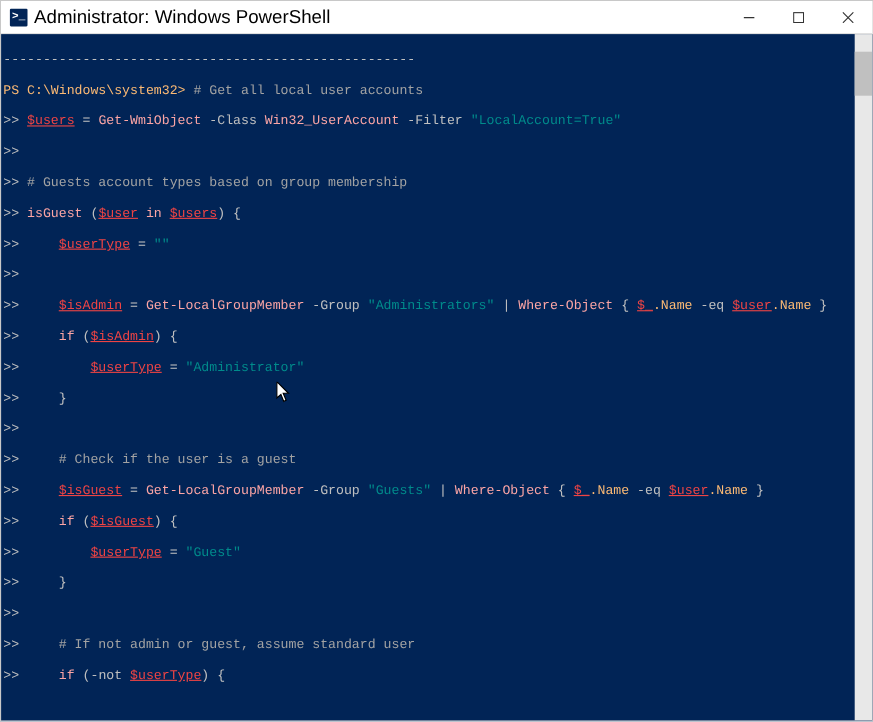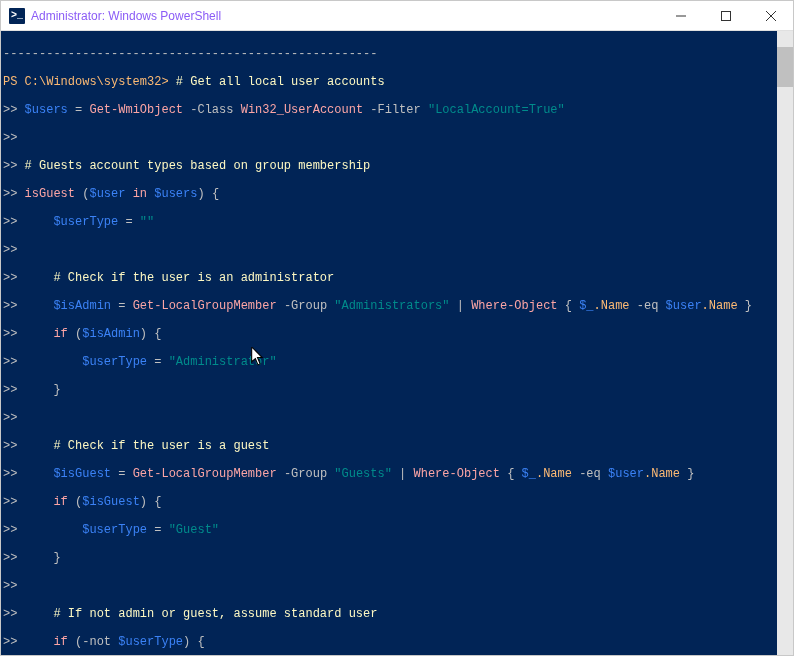--- a/index.html
+++ b/index.html
@@ -35,22 +35,22 @@
     border-radius: 1px;
     display: flex;
     align-items: center;
     justify-content: center;
     color: #fff;
     font-size: 10px;
     font-weight: bold;
   }
   .titlebar-title {
     font-family: 'Segoe UI', Tahoma, sans-serif;
-    font-size: 12px;
-    color: #8b5cf6;
+    font-size: 17px;
+    color: #000000;
     flex: 1;
   }
   .titlebar-controls {
     display: flex;
     height: 100%;
   }
   .tb-btn {
     width: 45px;
     height: 100%;
     display: flex;
@@ -86,22 +86,22 @@
     top: 16px;
     width: 16px;
     height: 40px;
     background: #c0c0c0;
   }
   .tline { white-space: pre; }
   .c-gray  { color: #c0c0c0; }
   .c-white { color: #fdba74; }
   .c-green { color: #fca5a5; }
   .c-dkcy  { color: #008b8b; }
-  .c-orange{ color: #3b82f6; }
-  .c-comment{ color: #fef9c3; }
+  .c-orange{ color: #ef4444; text-decoration: underline; }
+  .c-comment{ color: #a3a3a3; }
   .c-violet{ color: #fca5a5; }
   .cursor-arrow {
     position: absolute;
     left: 250px;
     top: 316px;
     pointer-events: none;
   }
 </style>
 </head>
 <body>
@@ -132,21 +132,20 @@
 
   <div class="terminal">
 <div class="tline c-gray">----------------------------------------------------</div>
 <div class="tline"><span class="c-white">PS C:\Windows\system32&gt;</span> <span class="c-comment"># Get all local user accounts</span></div>
 <div class="tline"><span class="c-gray">&gt;&gt;</span> <span class="c-orange">$users</span><span class="c-gray"> = </span><span class="c-green">Get-WmiObject</span> <span class="c-gray">-Class</span> <span class="c-violet">Win32_UserAccount</span> <span class="c-gray">-Filter</span> <span class="c-dkcy">"LocalAccount=True"</span></div>
 <div class="tline"><span class="c-gray">&gt;&gt;</span></div>
 <div class="tline"><span class="c-gray">&gt;&gt;</span> <span class="c-comment"># Guests account types based on group membership</span></div>
 <div class="tline"><span class="c-gray">&gt;&gt;</span> <span class="c-green">isGuest</span> <span class="c-gray">(</span><span class="c-orange">$user</span> <span class="c-green">in</span> <span class="c-orange">$users</span><span class="c-gray">)</span> <span class="c-gray">{</span></div>
 <div class="tline"><span class="c-gray">&gt;&gt;</span>     <span class="c-orange">$userType</span><span class="c-gray"> = </span><span class="c-dkcy">""</span></div>
 <div class="tline"><span class="c-gray">&gt;&gt;</span></div>
-<div class="tline"><span class="c-gray">&gt;&gt;</span>     <span class="c-comment"># Check if the user is an administrator</span></div>
 <div class="tline"><span class="c-gray">&gt;&gt;</span>     <span class="c-orange">$isAdmin</span><span class="c-gray"> = </span><span class="c-green">Get-LocalGroupMember</span> <span class="c-gray">-Group</span> <span class="c-dkcy">"Administrators"</span><span class="c-gray"> | </span><span class="c-green">Where-Object</span> <span class="c-gray">{</span> <span class="c-orange">$_</span><span class="c-white">.Name</span> <span class="c-gray">-eq</span> <span class="c-orange">$user</span><span class="c-white">.Name</span> <span class="c-gray">}</span></div>
 <div class="tline"><span class="c-gray">&gt;&gt;</span>     <span class="c-green">if</span> <span class="c-gray">(</span><span class="c-orange">$isAdmin</span><span class="c-gray">)</span> <span class="c-gray">{</span></div>
 <div class="tline"><span class="c-gray">&gt;&gt;</span>         <span class="c-orange">$userType</span><span class="c-gray"> = </span><span class="c-dkcy">"Administrator"</span></div>
 <div class="tline"><span class="c-gray">&gt;&gt;</span>     <span class="c-gray">}</span></div>
 <div class="tline"><span class="c-gray">&gt;&gt;</span></div>
 <div class="tline"><span class="c-gray">&gt;&gt;</span>     <span class="c-comment"># Check if the user is a guest</span></div>
 <div class="tline"><span class="c-gray">&gt;&gt;</span>     <span class="c-orange">$isGuest</span><span class="c-gray"> = </span><span class="c-green">Get-LocalGroupMember</span> <span class="c-gray">-Group</span> <span class="c-dkcy">"Guests"</span><span class="c-gray"> | </span><span class="c-green">Where-Object</span> <span class="c-gray">{</span> <span class="c-orange">$_</span><span class="c-white">.Name</span> <span class="c-gray">-eq</span> <span class="c-orange">$user</span><span class="c-white">.Name</span> <span class="c-gray">}</span></div>
 <div class="tline"><span class="c-gray">&gt;&gt;</span>     <span class="c-green">if</span> <span class="c-gray">(</span><span class="c-orange">$isGuest</span><span class="c-gray">)</span> <span class="c-gray">{</span></div>
 <div class="tline"><span class="c-gray">&gt;&gt;</span>         <span class="c-orange">$userType</span><span class="c-gray"> = </span><span class="c-dkcy">"Guest"</span></div>
 <div class="tline"><span class="c-gray">&gt;&gt;</span>     <span class="c-gray">}</span></div>

